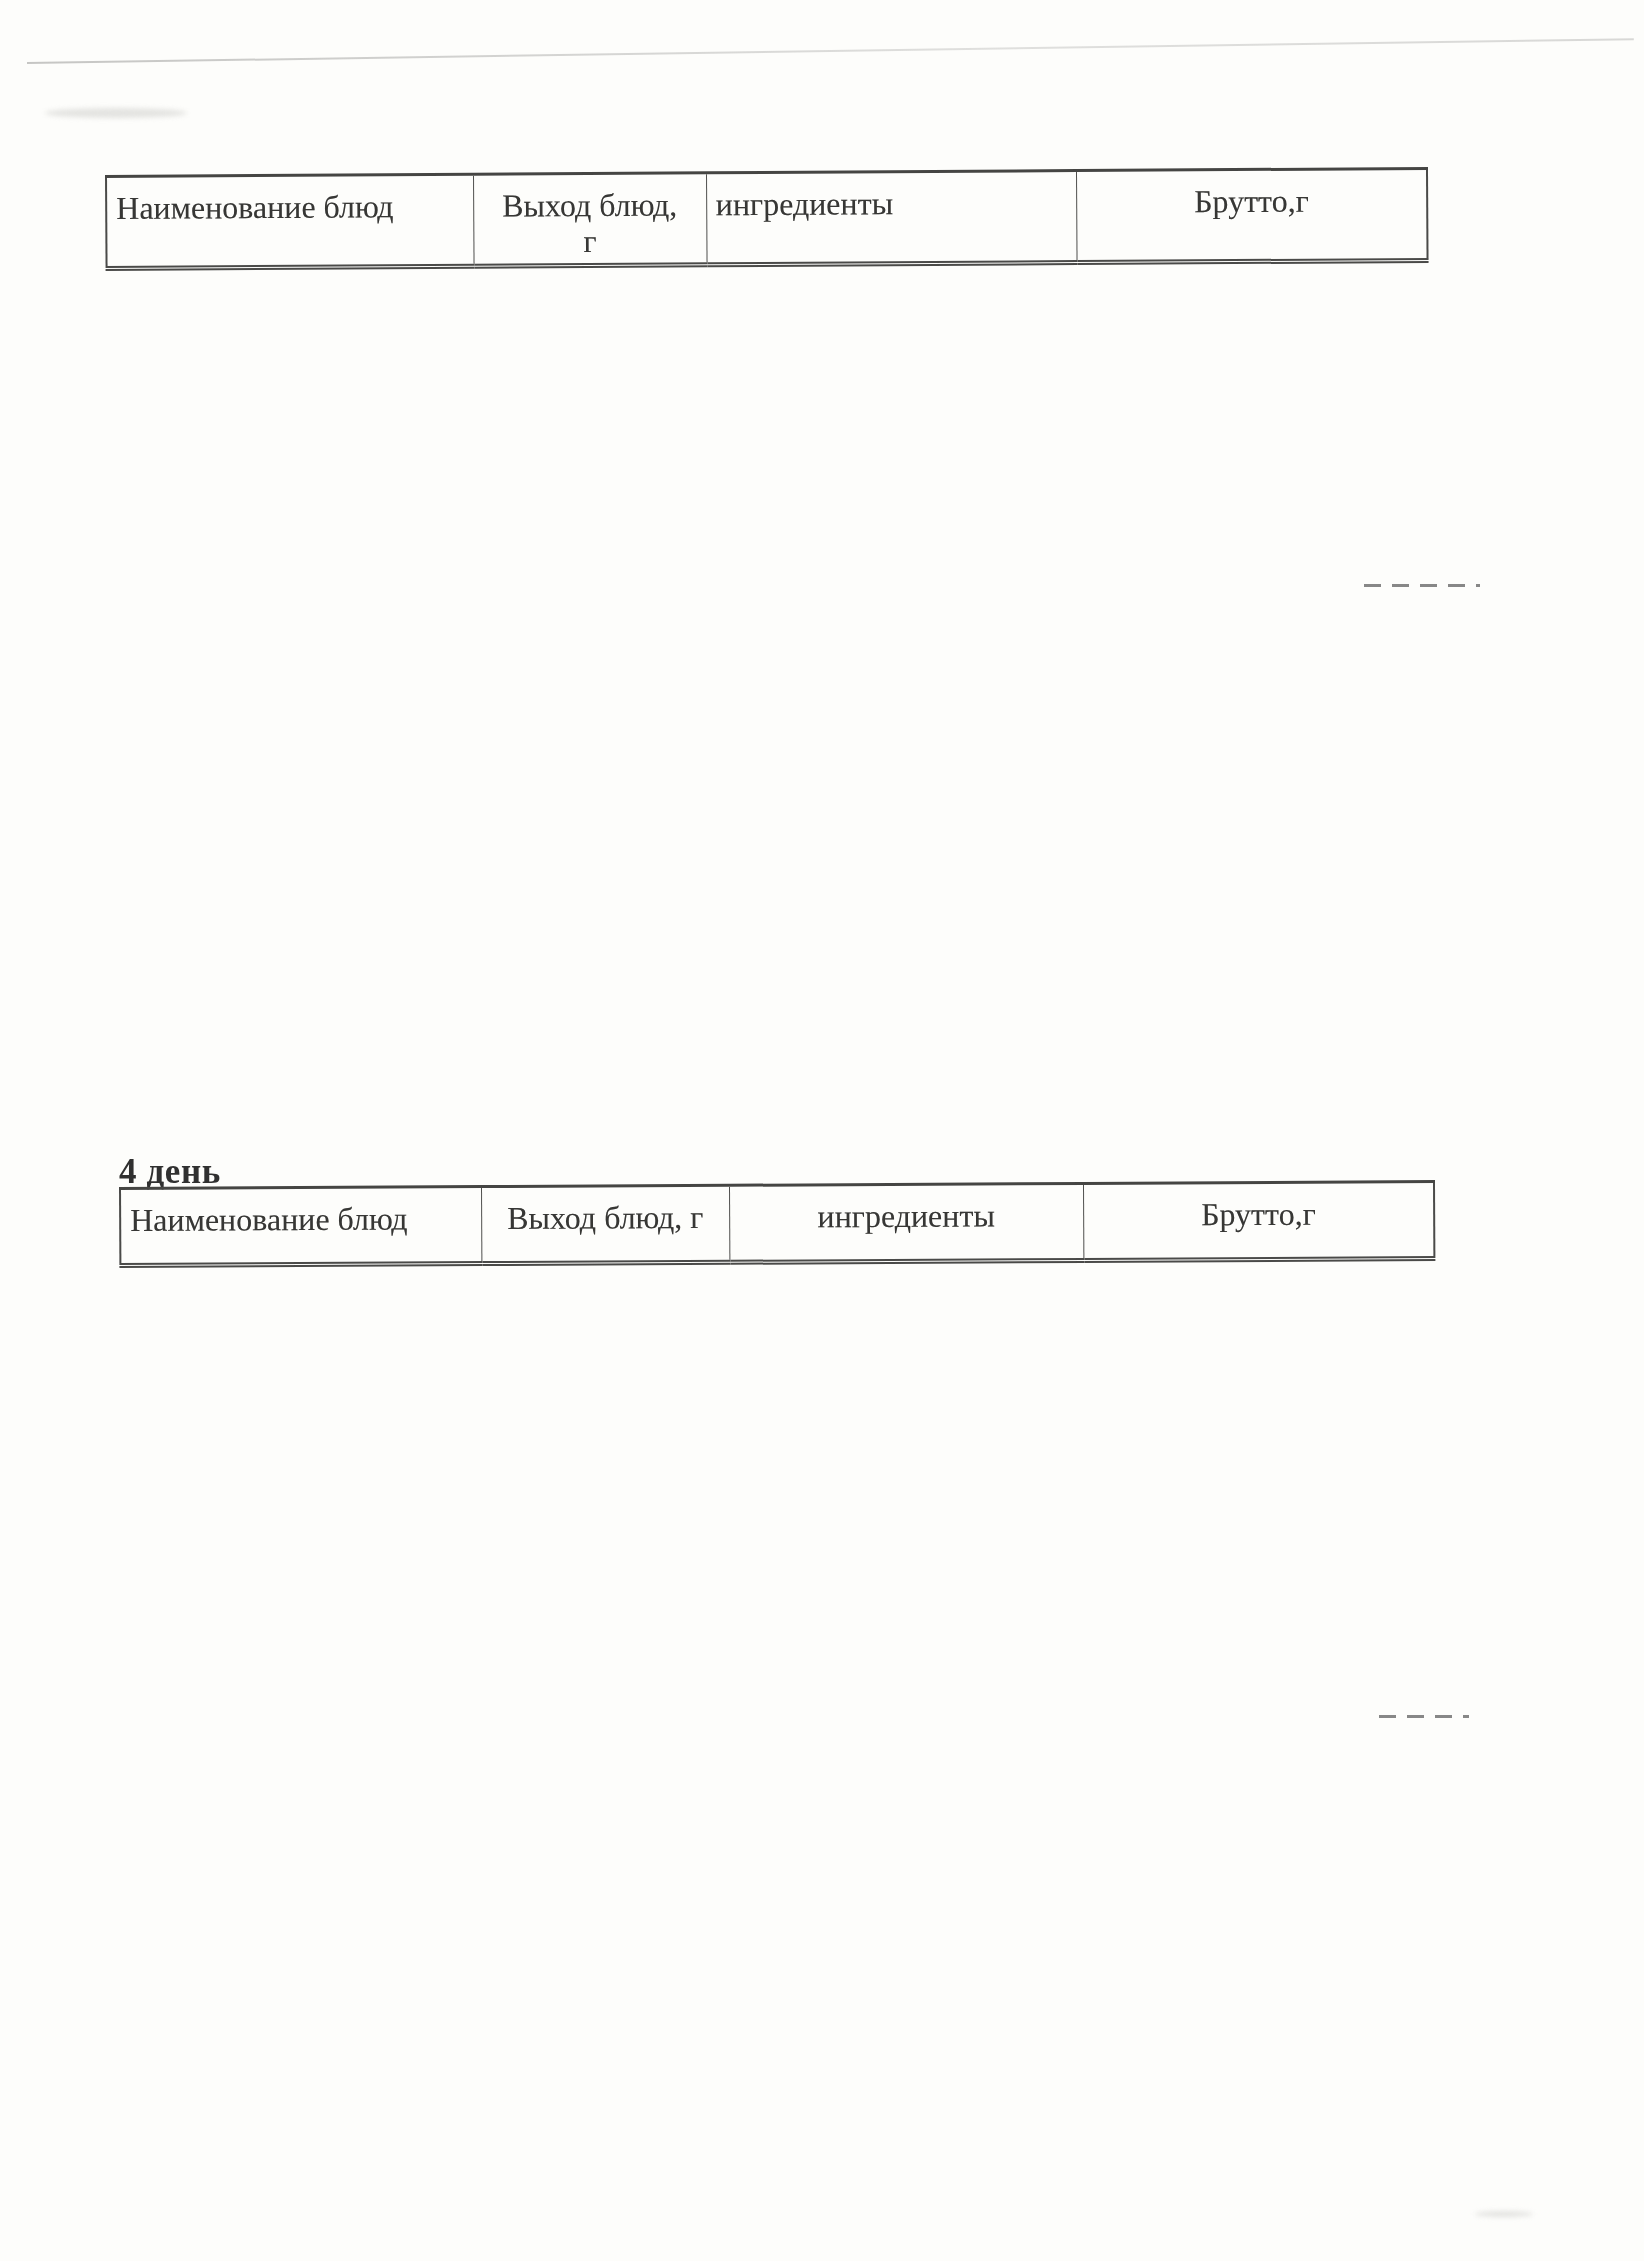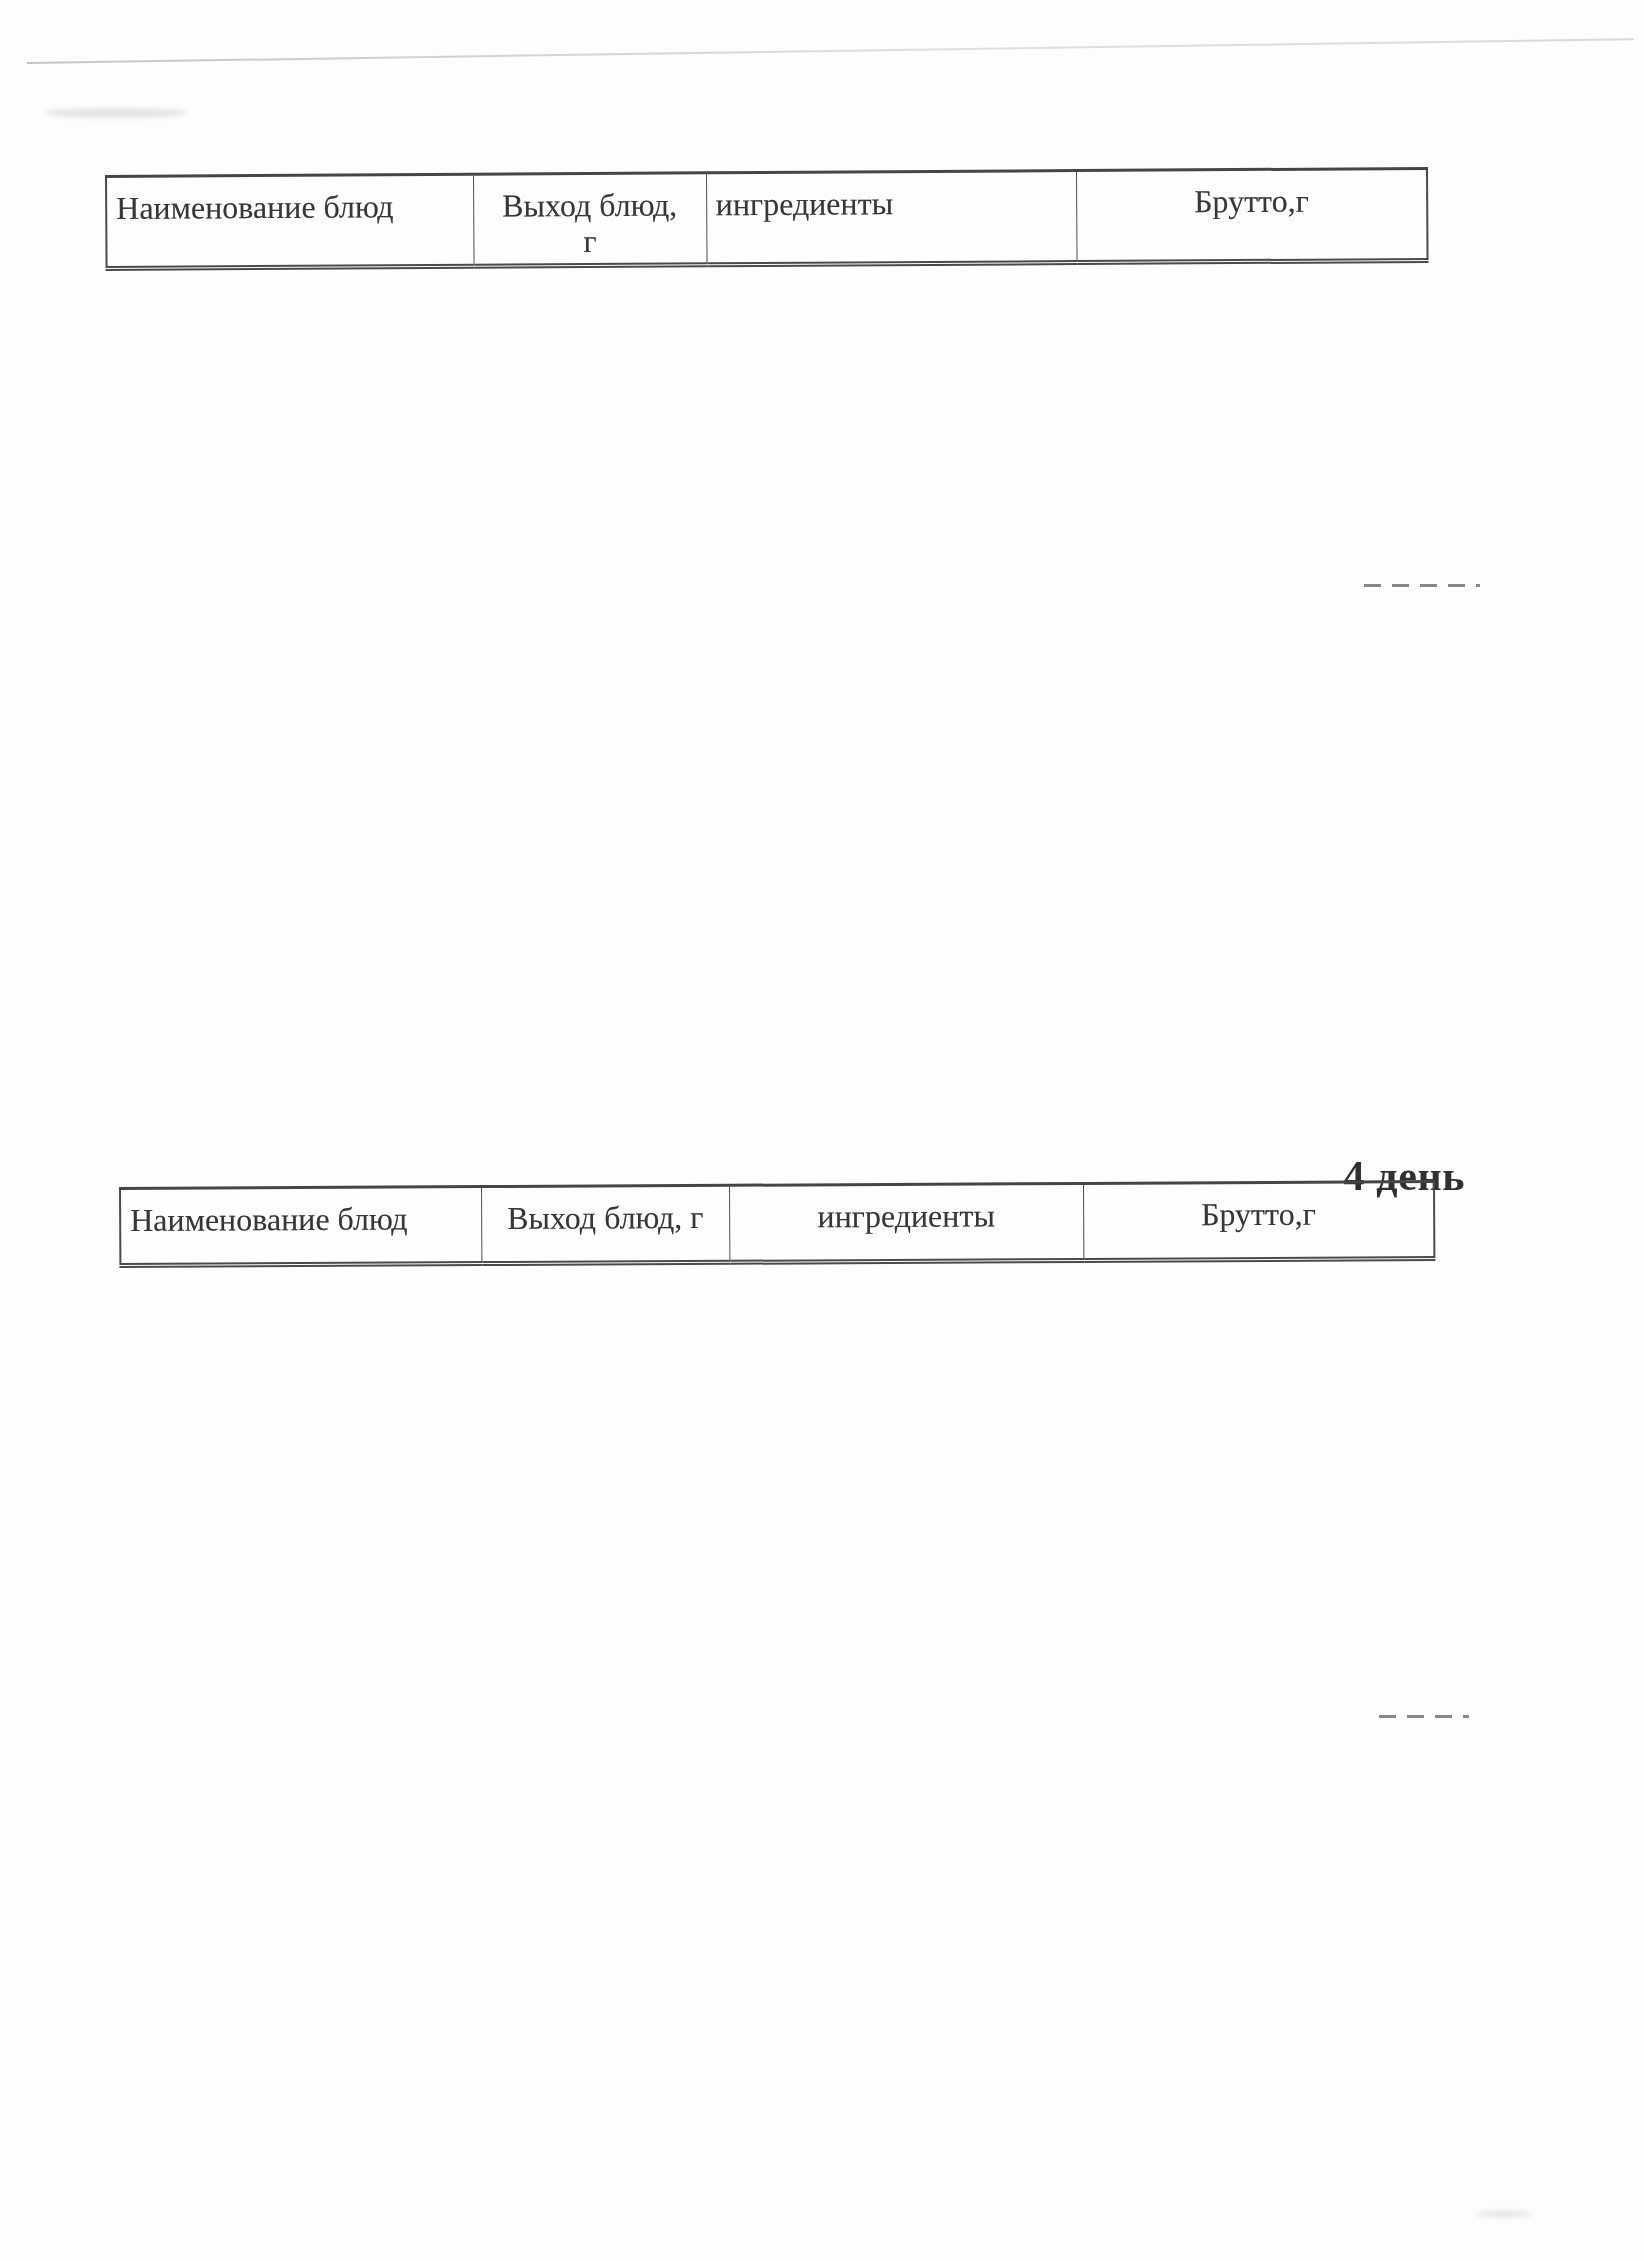--- a/index.html
+++ b/index.html
@@ -26,21 +26,21 @@
   .smudge.s2 { left: 1475px; top: 2211px; width: 58px;  height: 6.4px; }
   .dash-artifact {
     position: absolute; height: 2.6px; opacity: .8;
     background: repeating-linear-gradient(90deg, #6a6a6a 0 17px, transparent 17px 28px);
   }
   .dash-artifact.d1 { left: 1364px; top: 584px;  width: 116px; }
   .dash-artifact.d2 { left: 1379px; top: 1715px; width: 90px; }
 
   .day-title {
     position: absolute; left: 119px; top: 1152px; width: 1346px;
-    text-align: right; font-size: 42px; font-weight: bold; color: #303030;
+    text-align: left; font-size: 35px; font-weight: bold; color: #303030;
     letter-spacing: 0.6px;
   }
 
   table.menu-table {
     position: absolute; border-collapse: collapse; table-layout: fixed;
     border: 2.6px solid #4a4a48;
     font-size: 32px; color: #373735;
     text-shadow: 0 0 0.6px rgba(70,70,70,.35);
   }
   .menu-table th, .menu-table td {

